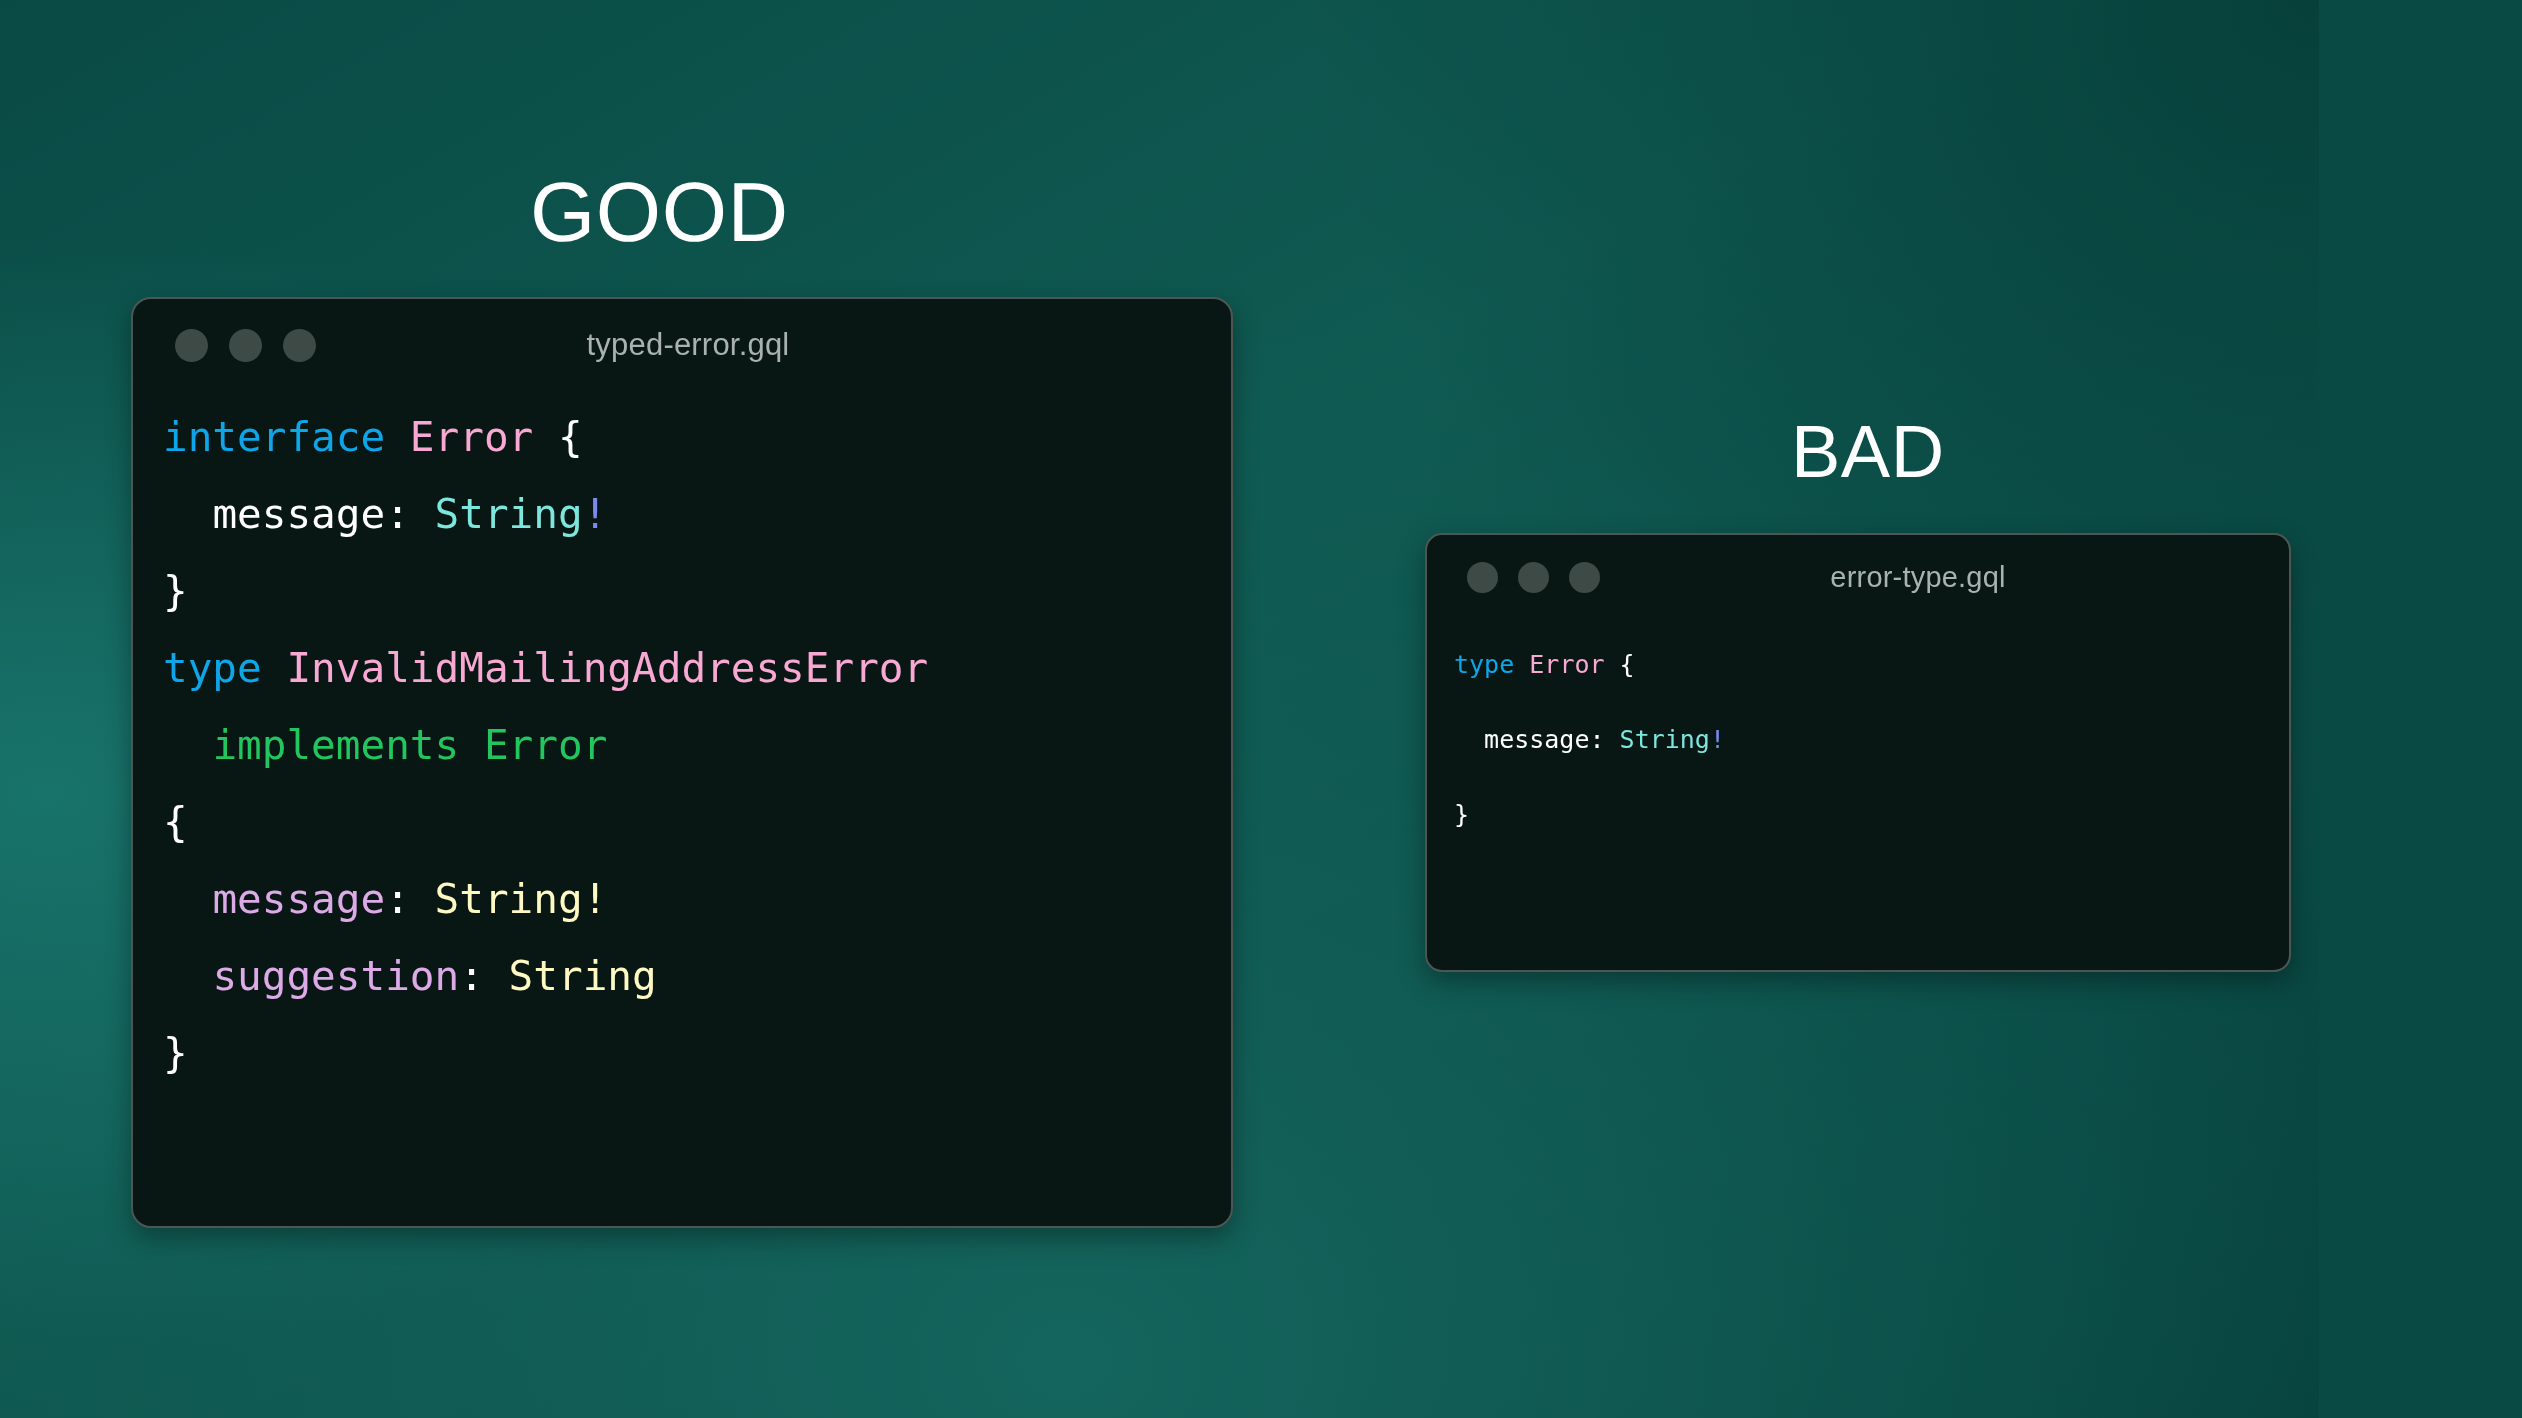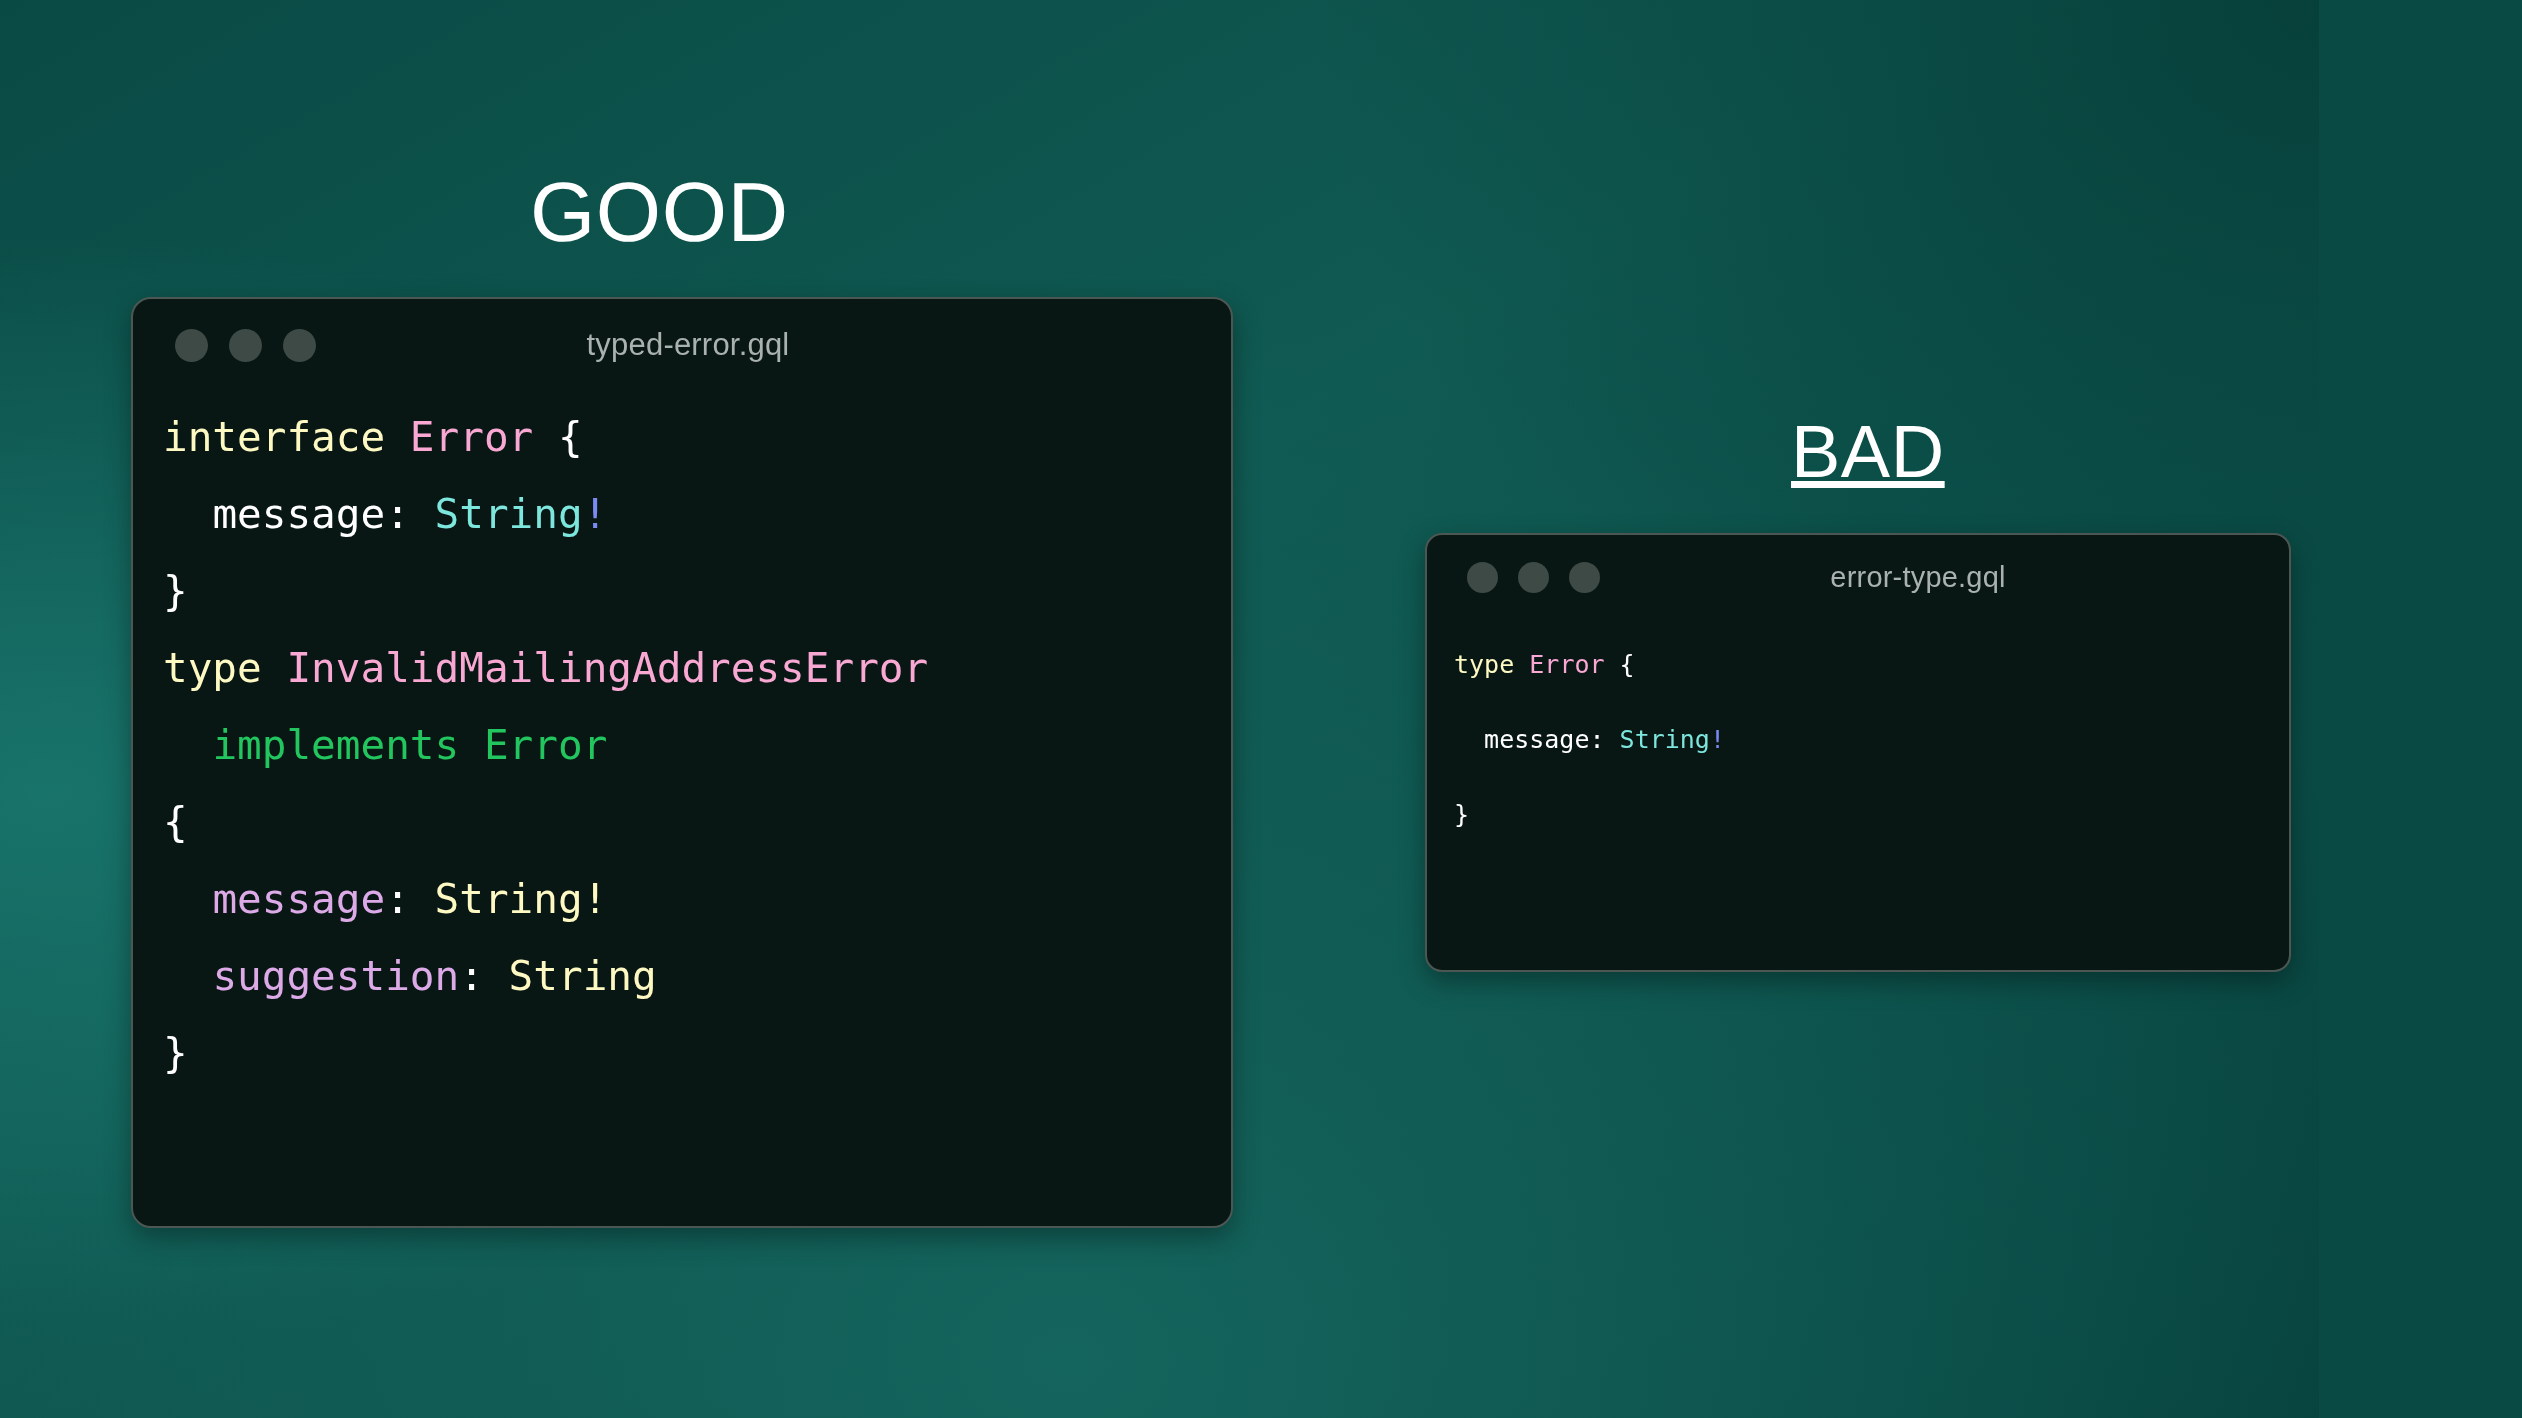--- a/index.html
+++ b/index.html
@@ -39,21 +39,20 @@
   }
   #heading-good {
     left: 530px;
     top: 170px;
     font-size: 84px;
   }
   #heading-bad {
     left: 1791px;
     top: 415px;
     font-size: 74px;
-    text-decoration: underline;
   }
 
   
   .card {
     position: absolute;
     background: #081714;
     border: 2px solid #4c5753;
     box-sizing: border-box;
     box-shadow: 0 10px 26px rgba(0,0,0,0.34);
   }
@@ -114,21 +113,21 @@
     font-family: "DejaVu Sans Mono", "Liberation Mono", monospace;
     white-space: pre;
     padding: 8px 0 0 30px;
   }
   #card-good .code { font-size: 41px; line-height: 77px; }
   #card-bad  .code { font-size: 25px; line-height: 75px; padding-left: 27px; }
 
   .code .ln { display: block; color: #ffffff; }
 
   
-  .t-kw    { color: #fef9c3; }        
+  .t-kw    { color: #0ea5e9; }        
   .t-type  { color: #f9a8d4; }        
   .t-punct { color: #ffffff; }        
   .t-impl  { color: #22c55e; }        
   .t-field { color: #ffffff; }        
   .t-fieldp{ color: #ddaae8; }        
   .t-str   { color: #7de6dd; }        
   .t-strw  { color: #fef9c3; }        
   .t-bang  { color: #7a8af3; }        
 </style>
 </head>

